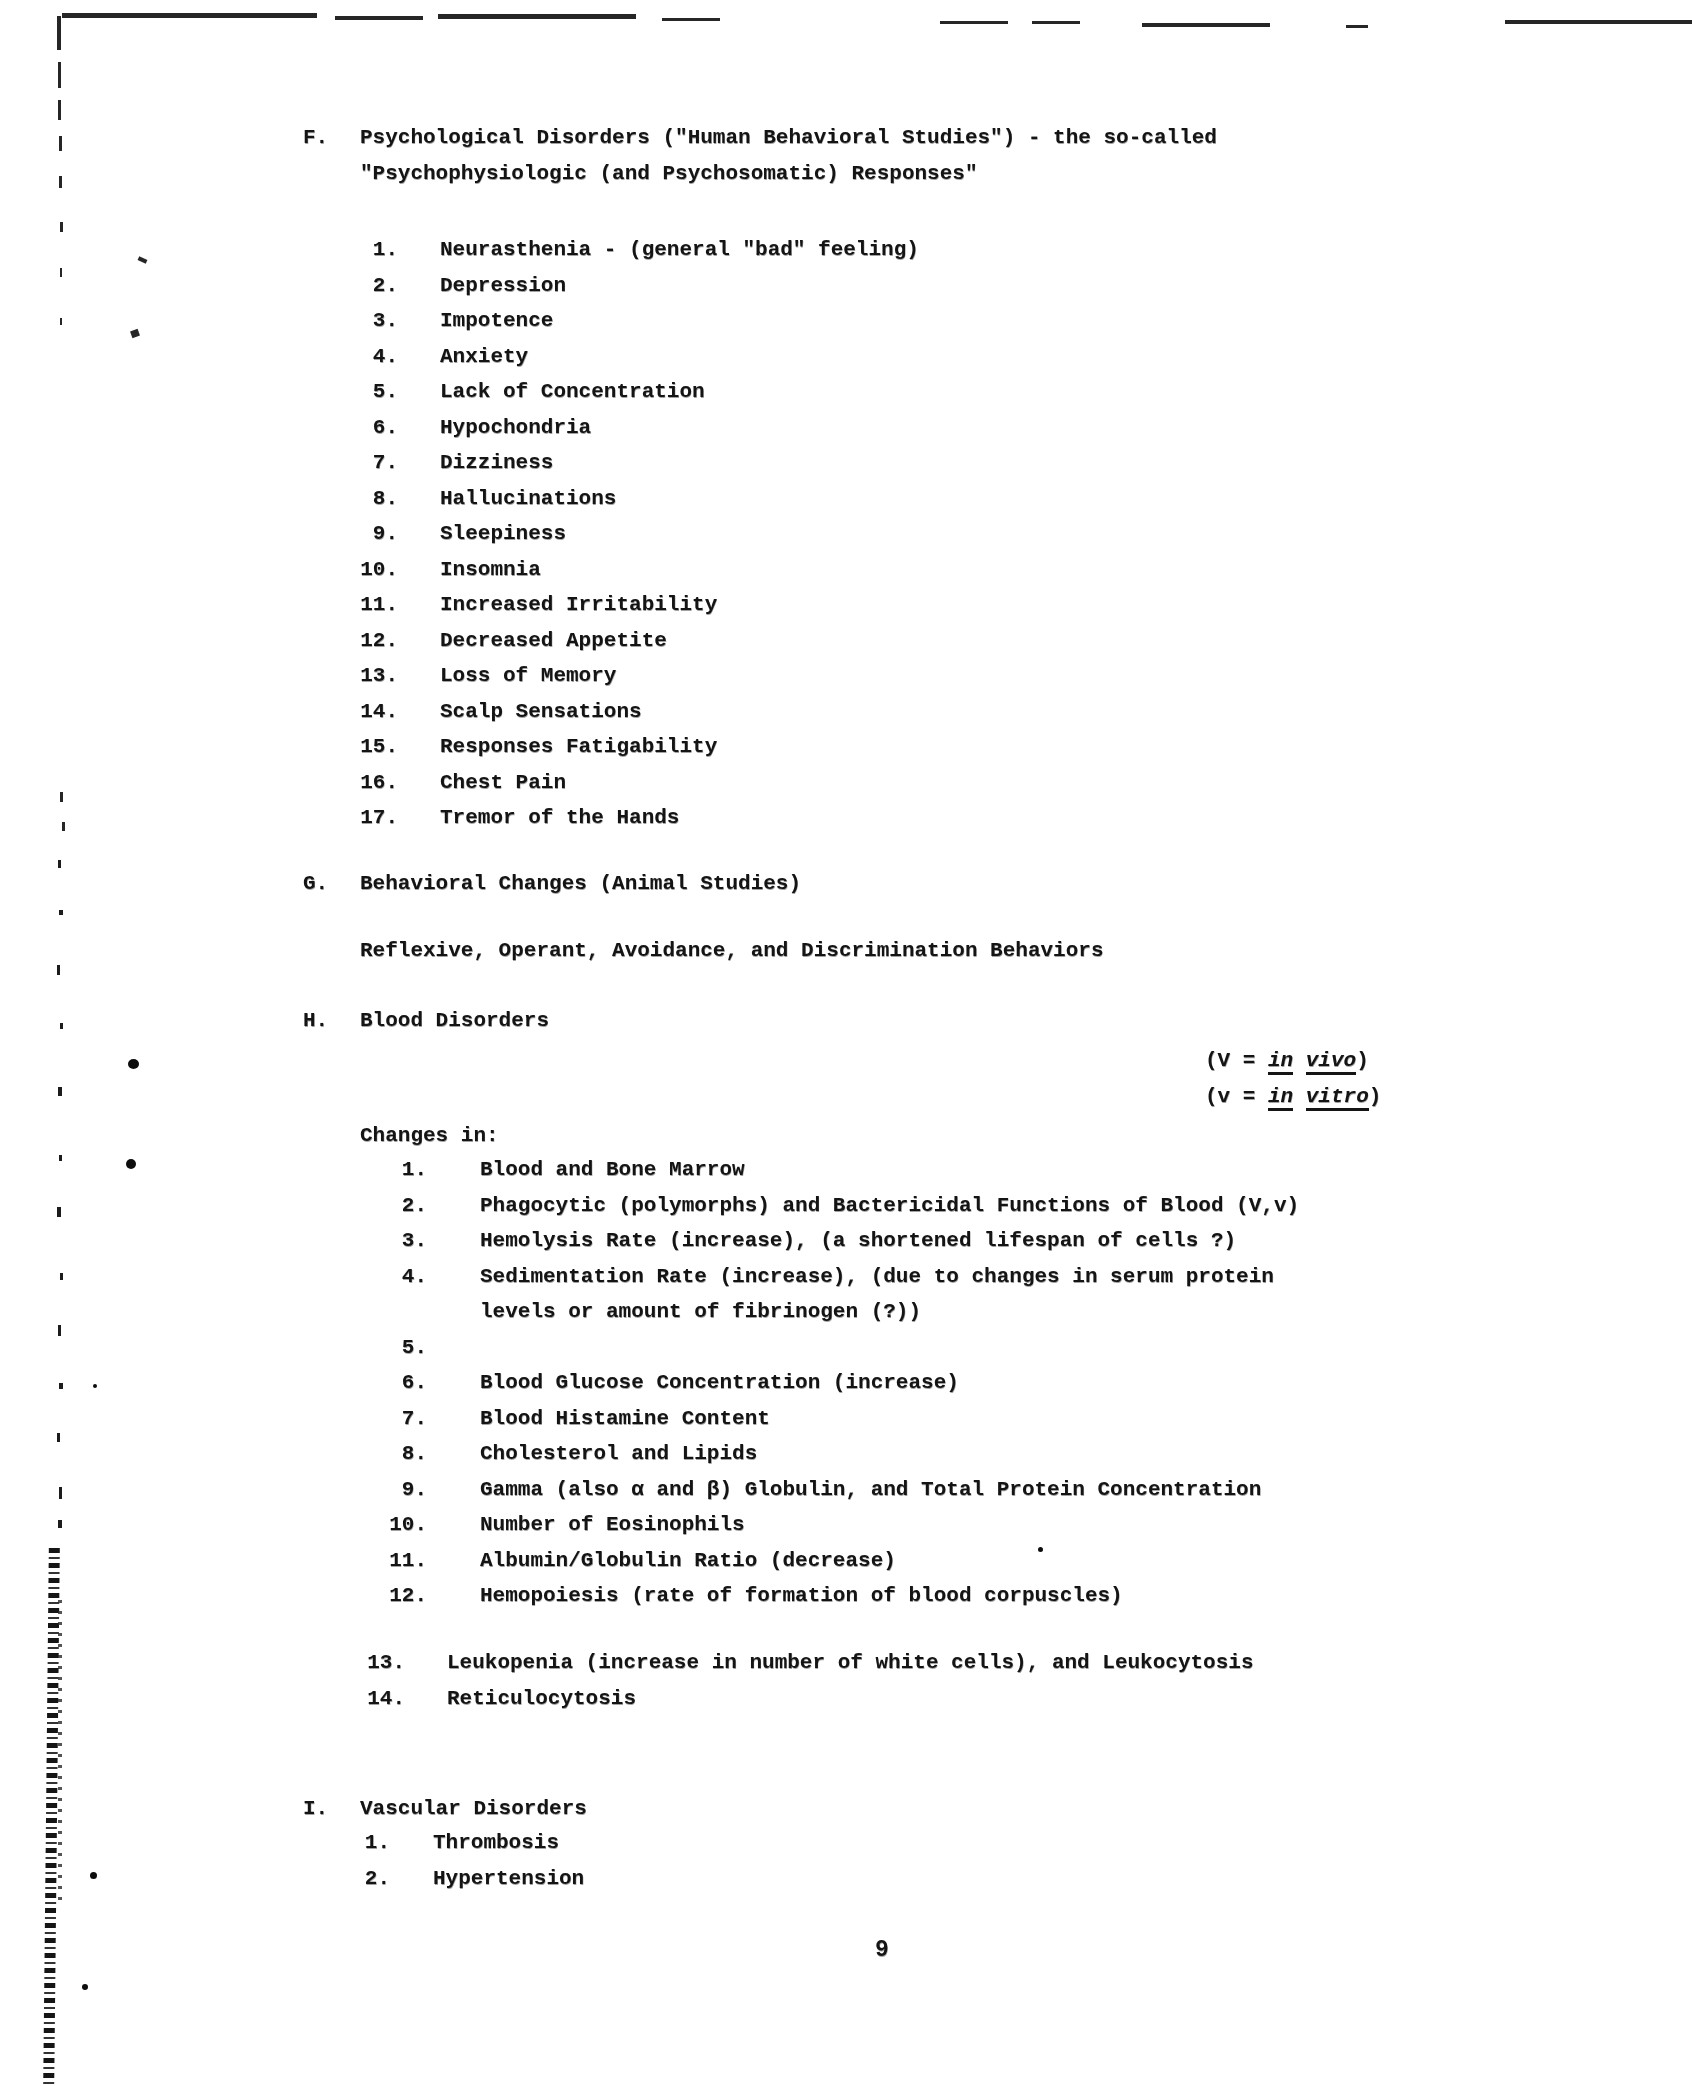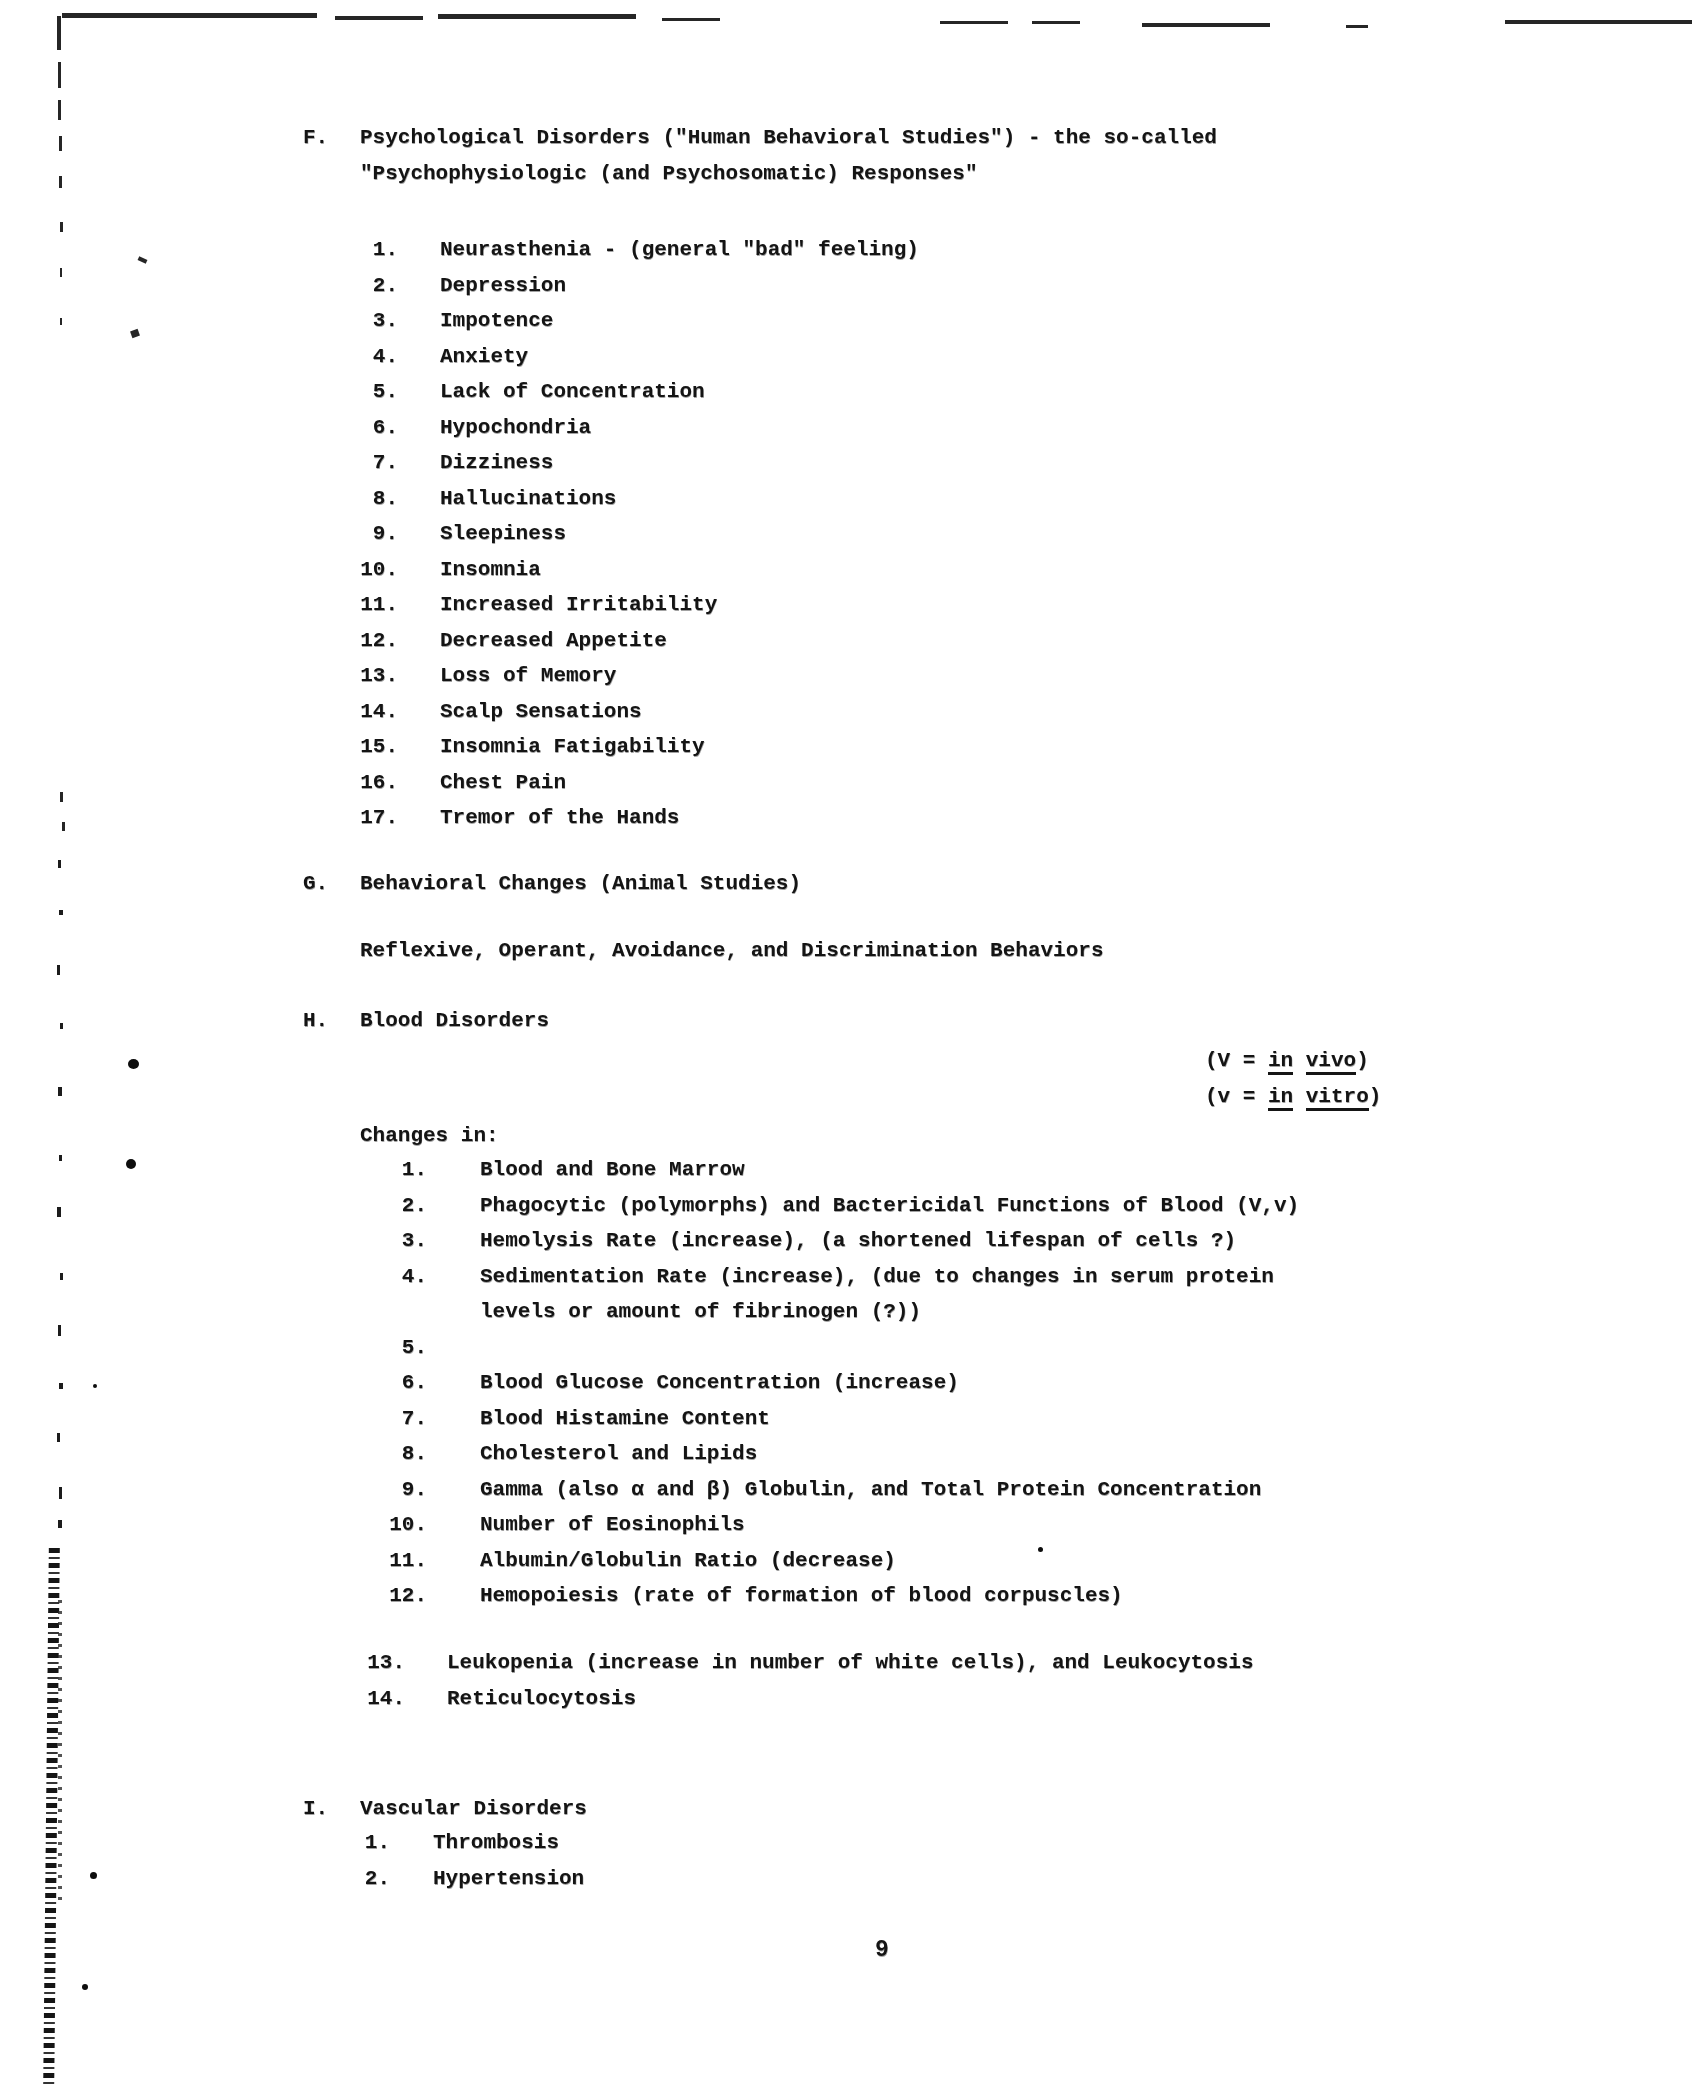--- a/index.html
+++ b/index.html
@@ -26,21 +26,21 @@
   .list-h{left:378px;top:1152px;}
   .list-h .num{flex:0 0 49px;}
   .list-h .itext{margin-left:53px;}
   .list-h2{left:355px;top:1645px;}
   .list-h2 .num{flex:0 0 50px;}
   .list-h2 .itext{}
   .list-i{left:352px;top:1825px;}
   .list-i .num{flex:0 0 38px;}
   .list-i .itext{margin-left:43px;}
   .legend{left:1205px;top:1043px;white-space:nowrap;}
-  .u{border-bottom:3.5px solid #151515;}
+  .u{border-bottom:3.5px solid #151515;font-style:italic;}
   .sp{display:inline-block;width:12.5px;}
   .pageno{left:875px;top:1933px;font-size:23px;}
   
   .dash{position:absolute;background:#262626;}
   .dot{position:absolute;background:#0d0d0d;border-radius:50%;}
   .artifact-col{position:absolute;left:54px;top:855px;width:14px;height:695px;}
   .artifact-col i{position:absolute;background:#1c1c1c;display:block;}
   .scan-strip{
     position:absolute;left:46px;top:1548px;width:11px;height:540px;
     background:repeating-linear-gradient(178deg,#151515 0 5px,transparent 5px 9px,#333 9px 11px,transparent 11px 15px);
@@ -182,21 +182,21 @@
         <div class="itext">Loss of Memory</div>
       </div>
 
       <div class="row">
         <span class="num">14.</span>
         <div class="itext">Scalp Sensations</div>
       </div>
 
       <div class="row">
         <span class="num">15.</span>
-        <div class="itext">Insomnia Fatigability</div>
+        <div class="itext">Responses Fatigability</div>
       </div>
 
       <div class="row">
         <span class="num">16.</span>
         <div class="itext">Chest Pain</div>
       </div>
 
       <div class="row">
         <span class="num">17.</span>
         <div class="itext">Tremor of the Hands</div>

